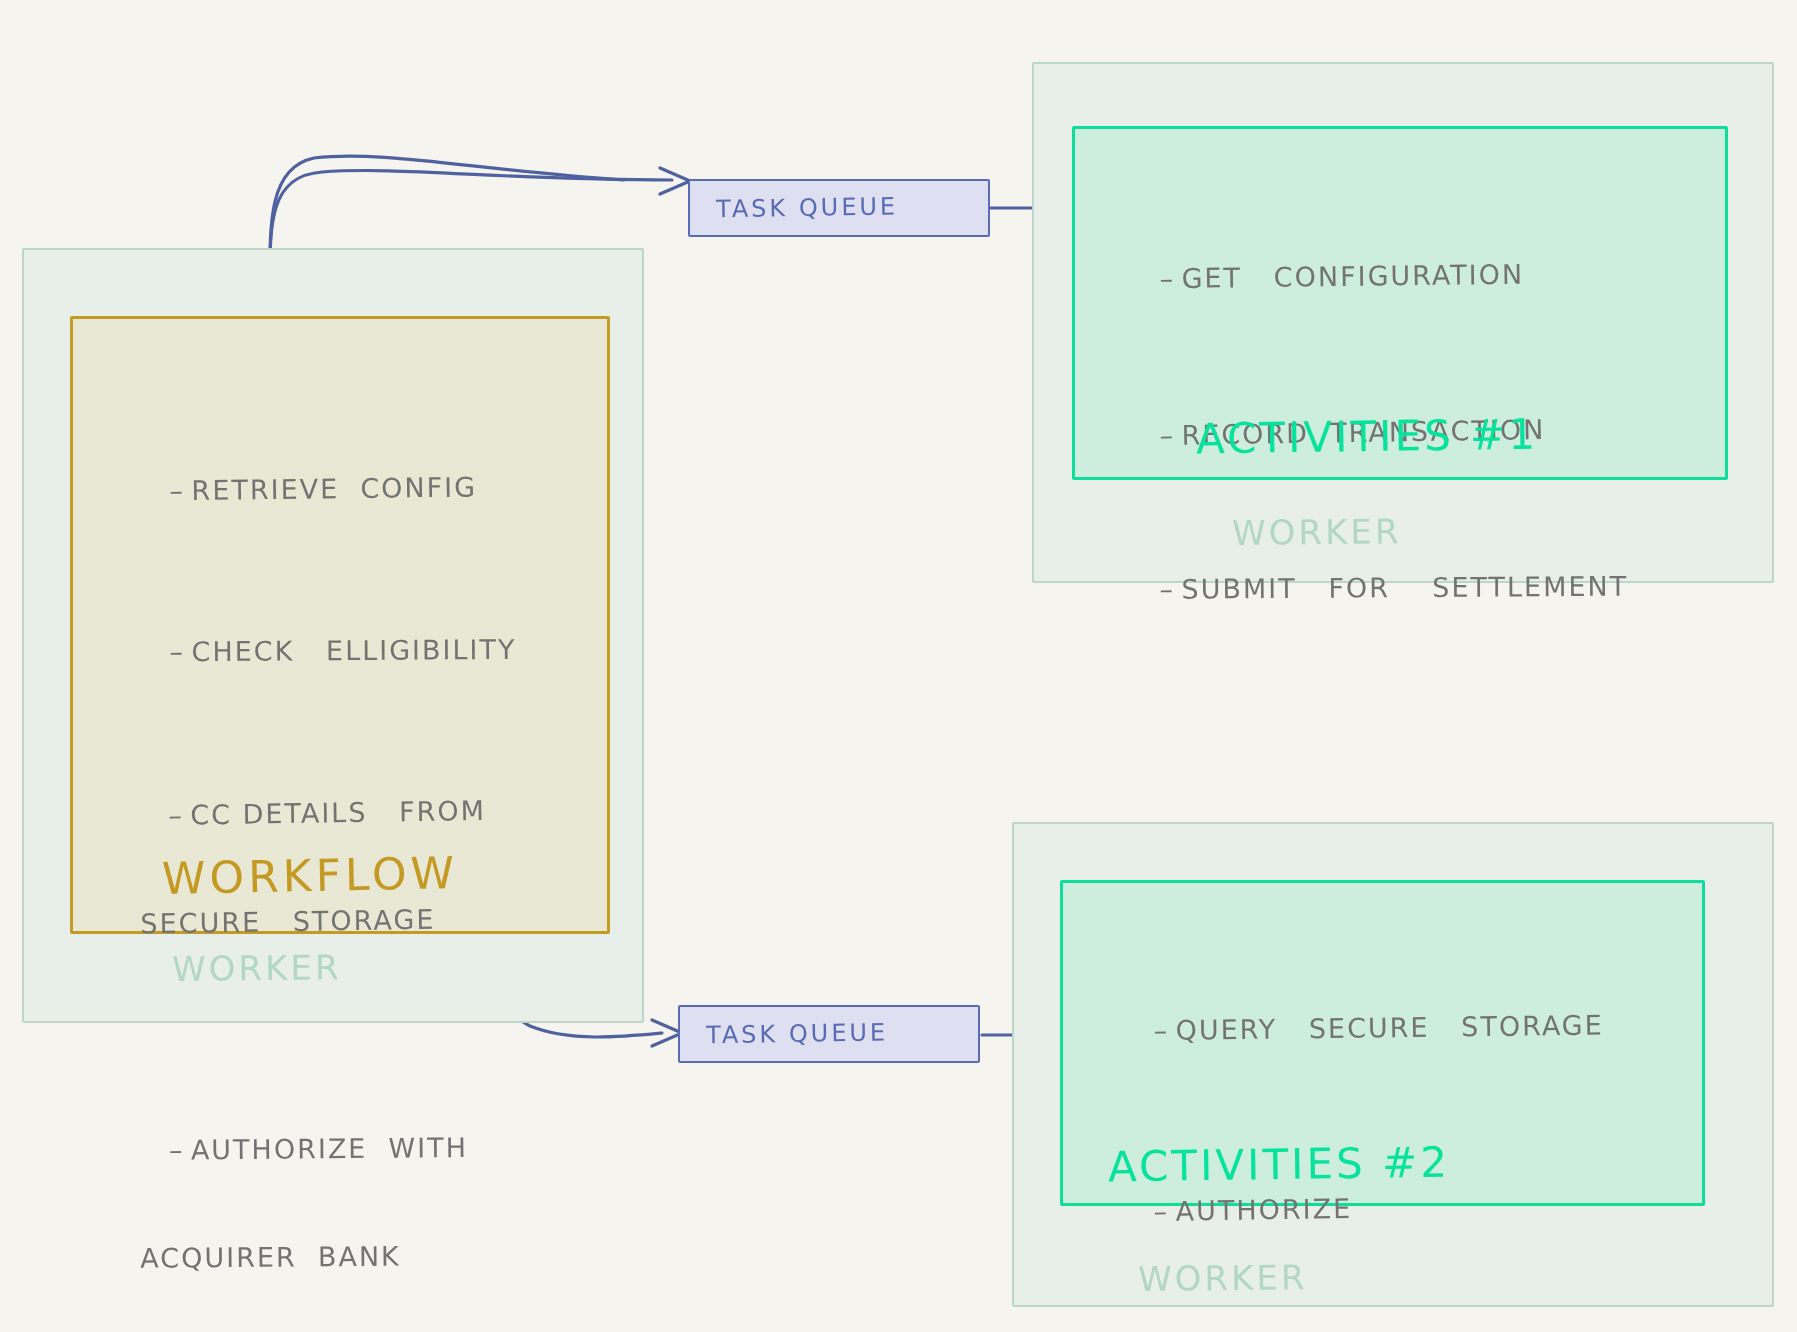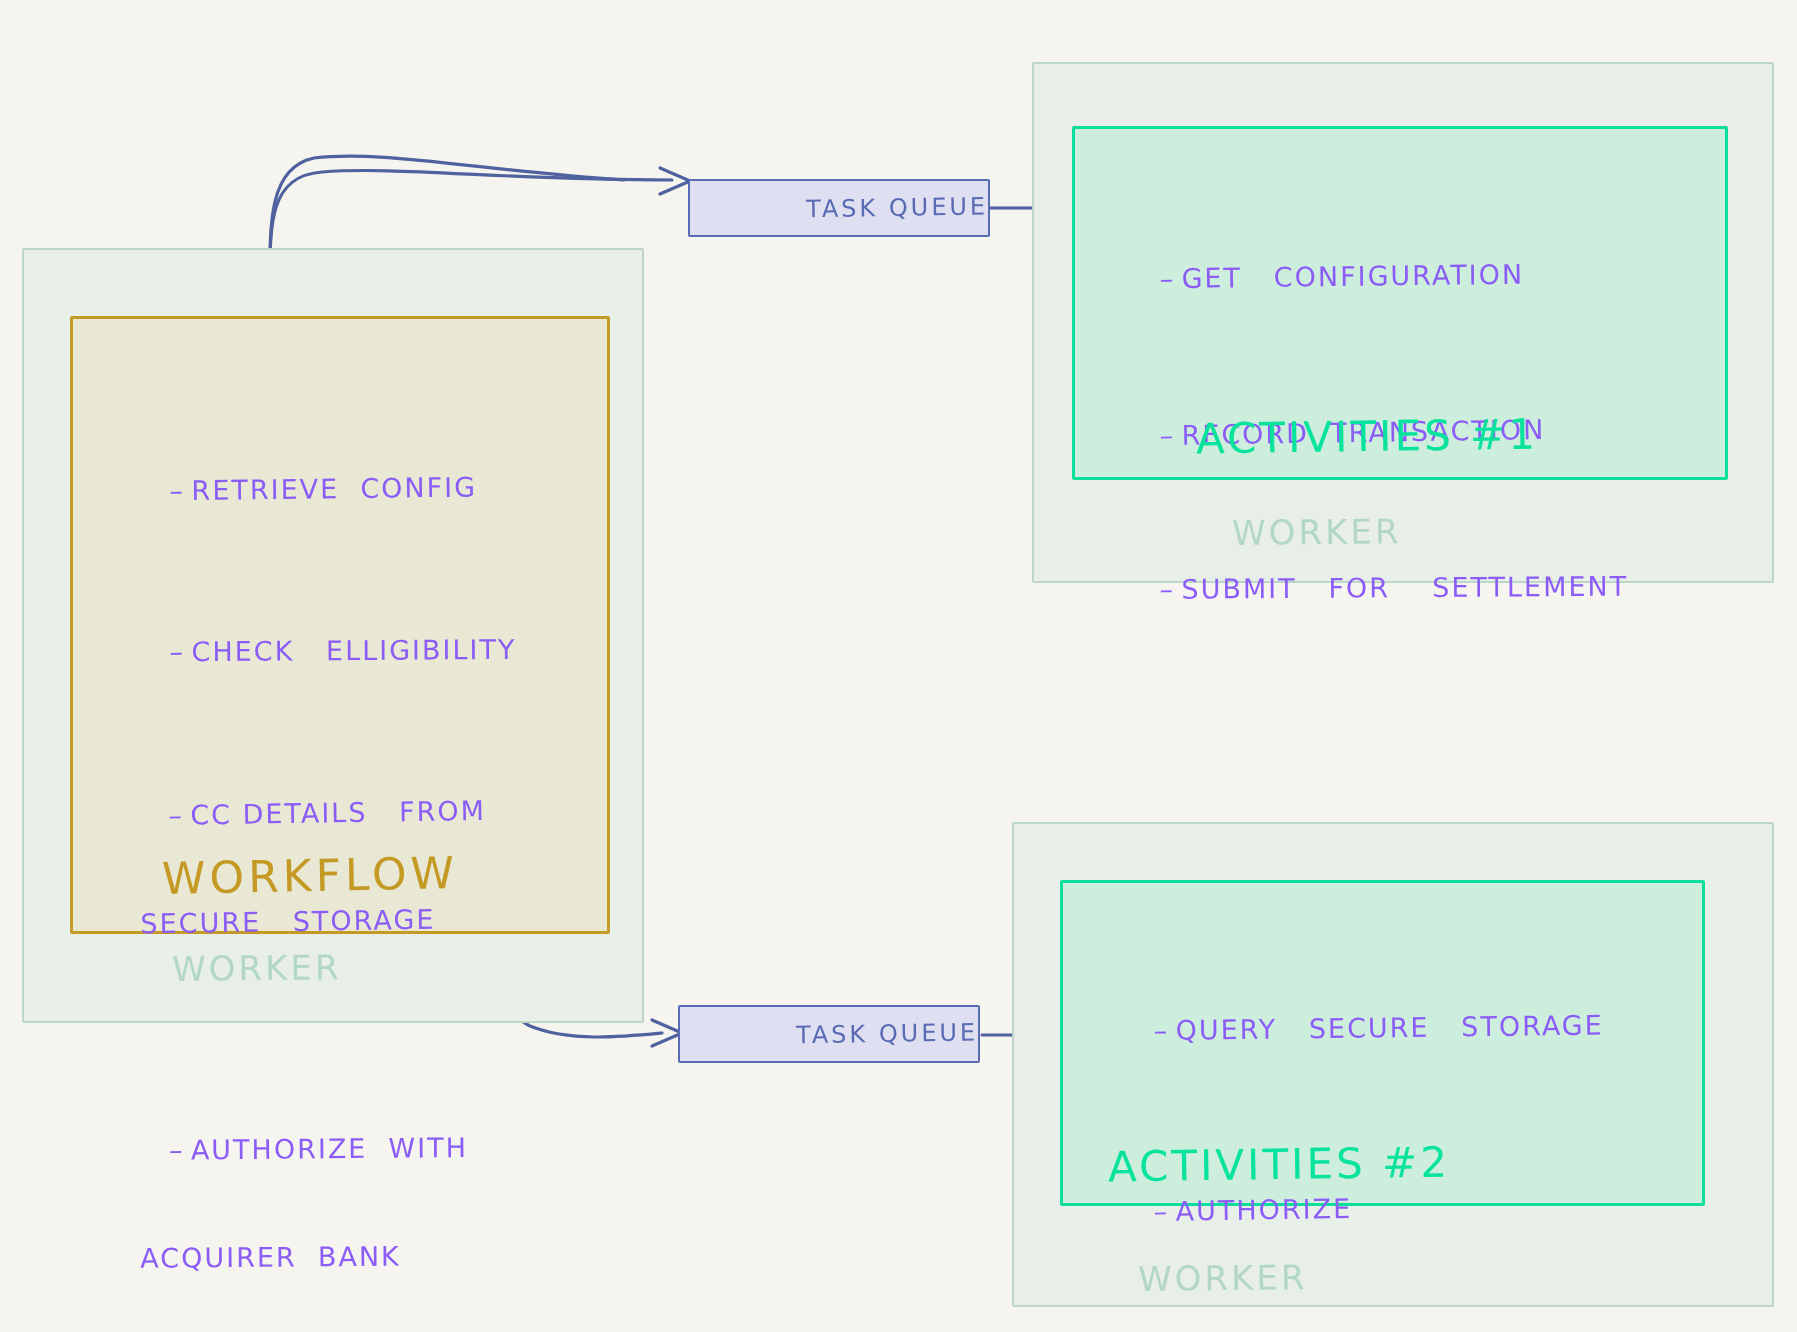--- a/index.html
+++ b/index.html
@@ -70,38 +70,37 @@
     transform: rotate(-0.8deg);
   }
 
   
   .task-queue-box {
     background: #dedff0;
     border: 2px solid #5a6bb5;
     border-radius: 2px;
     display: flex;
     align-items: center;
-    justify-content: flex-end;
   }
 
   .task-queue-label {
     color: #5a6bb5;
     letter-spacing: 3px;
     white-space: nowrap;
     padding-left: 26px;
     transform: rotate(-0.9deg);
   }
 
   
   .bullet-list {
     position: absolute;
     list-style: none;
     margin: 0;
     padding: 0;
-    color: #8b5cf6;
+    color: #737373;
   }
   .bullet-list li {
     white-space: pre;
     position: relative;
   }
   .bullet-list li .dash {
     display: inline-block;
     width: 22px;
   }
   .bullet-list li .txt {

